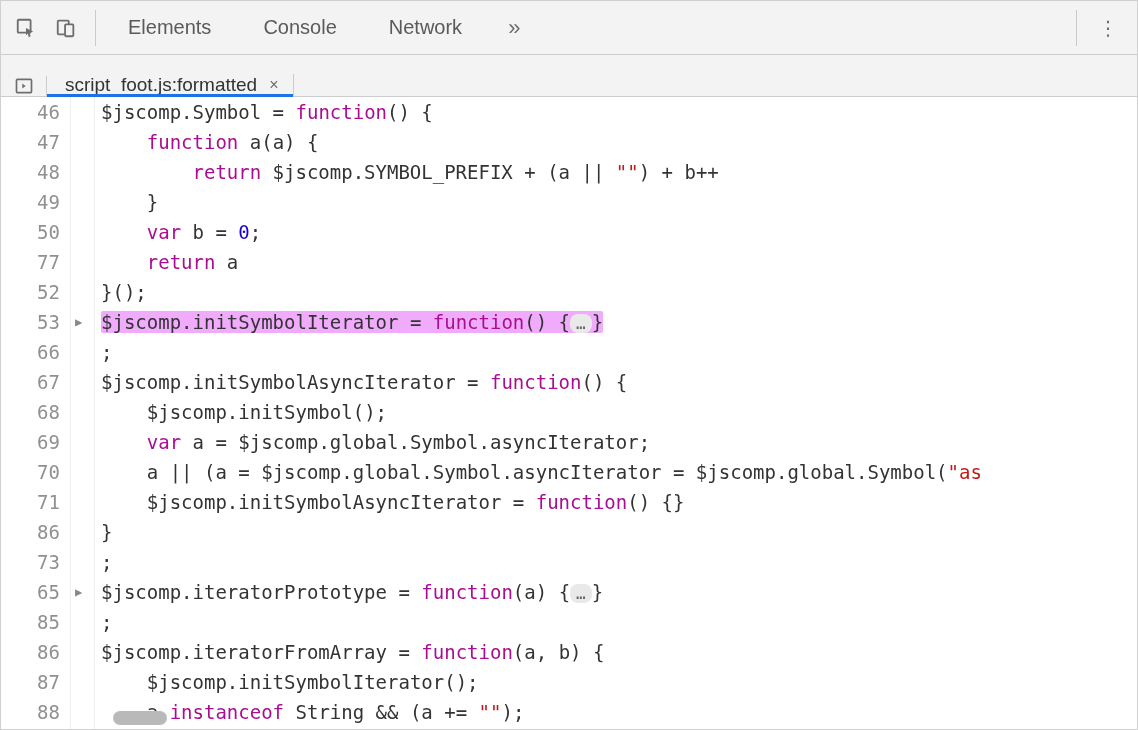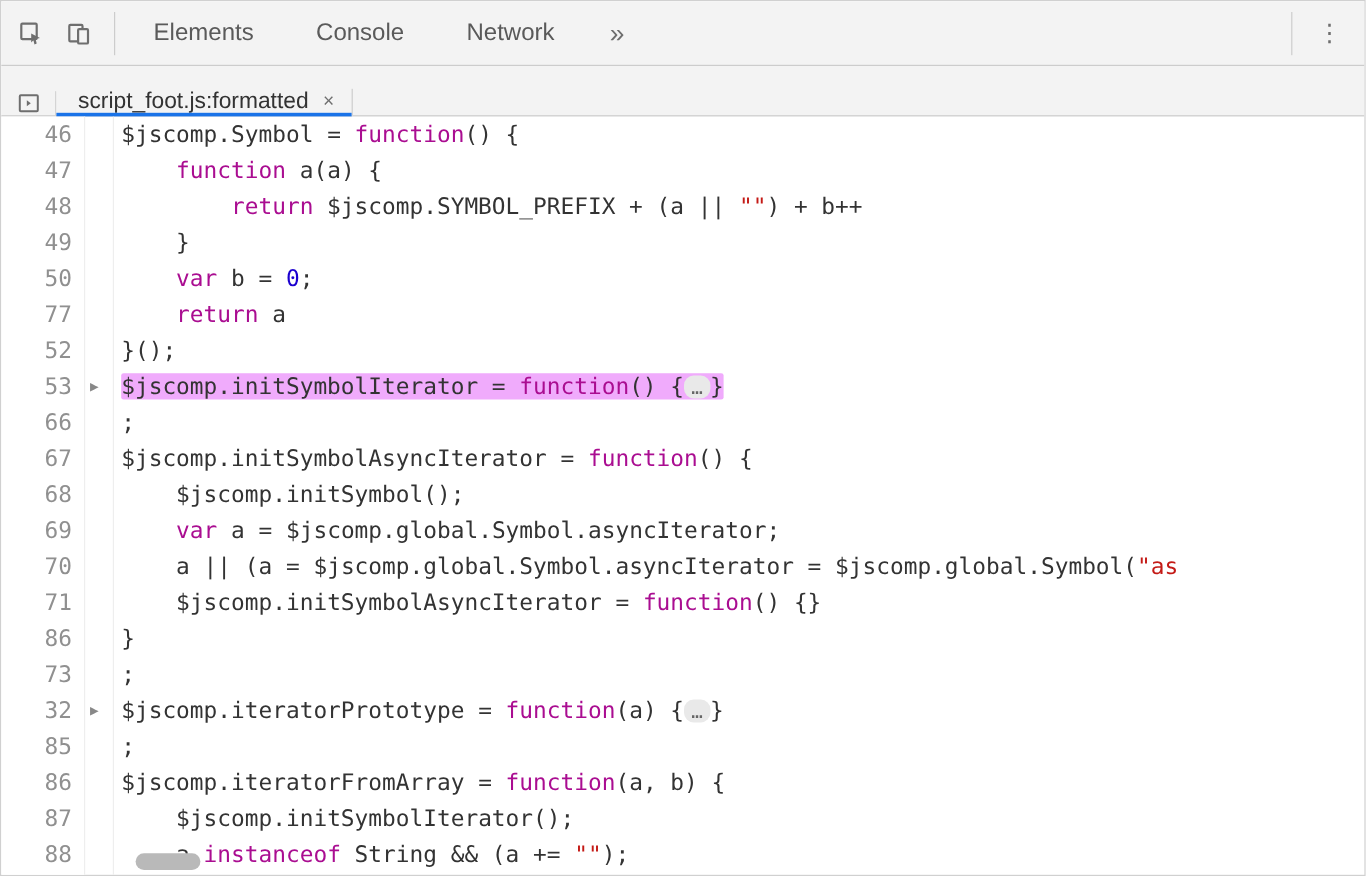--- a/index.html
+++ b/index.html
@@ -190,21 +190,21 @@
       <div style="height: 30px;">52</div>
       <div style="height: 30px;">53</div>
       <div style="height: 30px;">66</div>
       <div style="height: 30px;">67</div>
       <div style="height: 30px;">68</div>
       <div style="height: 30px;">69</div>
       <div style="height: 30px;">70</div>
       <div style="height: 30px;">71</div>
       <div style="height: 30px;">86</div>
       <div style="height: 30px;">73</div>
-      <div style="height: 30px;">32</div>
+      <div style="height: 30px;">65</div>
       <div style="height: 30px;">85</div>
       <div style="height: 30px;">86</div>
       <div style="height: 30px;">87</div>
       <div style="height: 30px;">88</div>
       <div style="height: 30px;">89</div>
     </div>
   <div class="fold-col" id="foldcol">
       <div class="fold-mark" style="top: 210px;">▶</div>
       <div class="fold-mark" style="top: 480px;">▶</div>
     </div>

